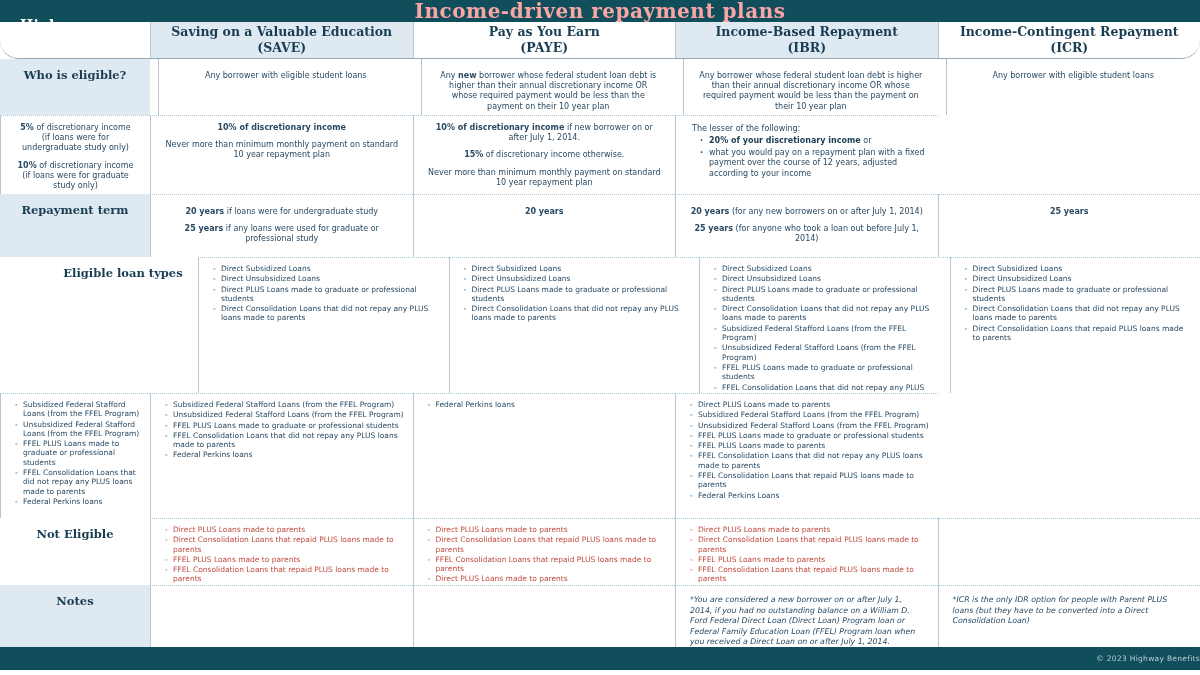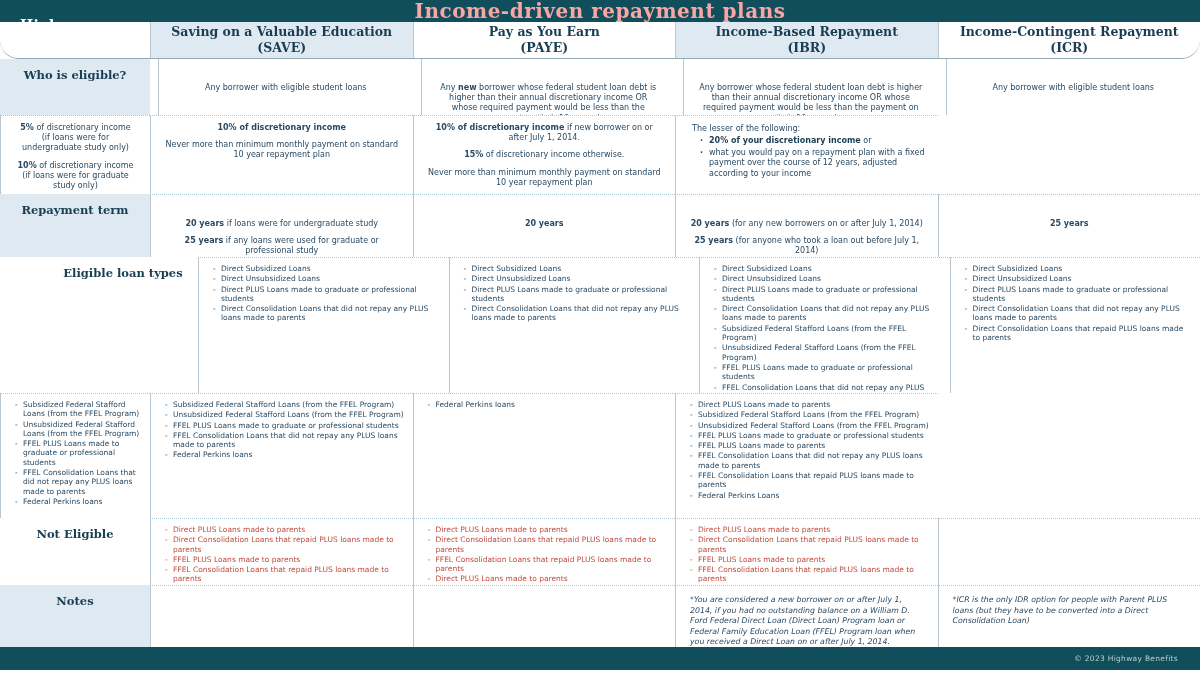--- a/index.html
+++ b/index.html
@@ -27,36 +27,36 @@
   .alt{background:var(--lightblue);}
   .rh{height:37px;border-bottom:1px solid var(--hline);border-radius:19px;}
   .rh .cell{display:flex;flex-direction:column;align-items:center;justify-content:center;
             font-family:"DejaVu Serif",serif;font-weight:bold;font-size:12.5px;color:var(--head);
             line-height:1.3;text-align:center;}
   .r1{height:56px;gap:8px;} .r2{height:79px;} .r3{height:63px;} .r4{height:136px;margin-left:48px;}
   .r5{height:125px;} .r6{height:67px;} .r7{height:62px;}
   .sep .cell.data{border-top:1px dotted var(--dot);}
   .lab{font-family:"DejaVu Serif",serif;font-weight:bold;font-size:11.5px;color:var(--head);
        text-align:center;padding:9px 8px 0 8px;line-height:1.25;}
-  .ctr{text-align:center;padding:24px 14px;font-size:8px;line-height:1.28;}
+  .ctr{text-align:center;padding:12px 14px;font-size:8px;line-height:1.28;}
   .ctr p{margin-bottom:7px;}
   .r2 .ctr{padding-top:7px;}
   strong{font-weight:bold;color:var(--head);}
   .ctr strong{color:var(--body);}
   ul.bul{list-style:none;text-align:left;padding:6px 8px 2px 12px;font-size:7.5px;line-height:1.24;}
   ul.bul li{position:relative;padding-left:10px;margin-bottom:1px;}
   ul.bul li::before{content:"-";position:absolute;left:2px;}
   ul.bul.orange, ul.bul.orange li, ul.bul.orange li::before{color:var(--orange);}
   .lesser{text-align:left;padding:8px 10px 0 16px;font-size:8px;line-height:1.3;}
   .lesser ul{list-style:none;padding:2px 0 0 6px;}
   .lesser li{position:relative;padding-left:11px;margin-bottom:1px;}
   .lesser li::before{content:"\00b7";position:absolute;left:2px;font-weight:bold;}
   .note{font-style:italic;font-size:7.8px;line-height:1.35;text-align:left;padding:9px 14px 0 14px;}
   .footer{height:23px;background:var(--teal);display:flex;align-items:center;
-          justify-content:flex-end;padding-right:22px;}
+          justify-content:flex-end;}
   .copy{font-size:7.5px;color:#b9cdd3;letter-spacing:0.3px;}
 </style>
 </head>
 <body>
 
 <div class="page">
 
   <div class="topbar">
     <div class="brand">Highway</div>
     <div class="title">Income-driven repayment plans</div>

